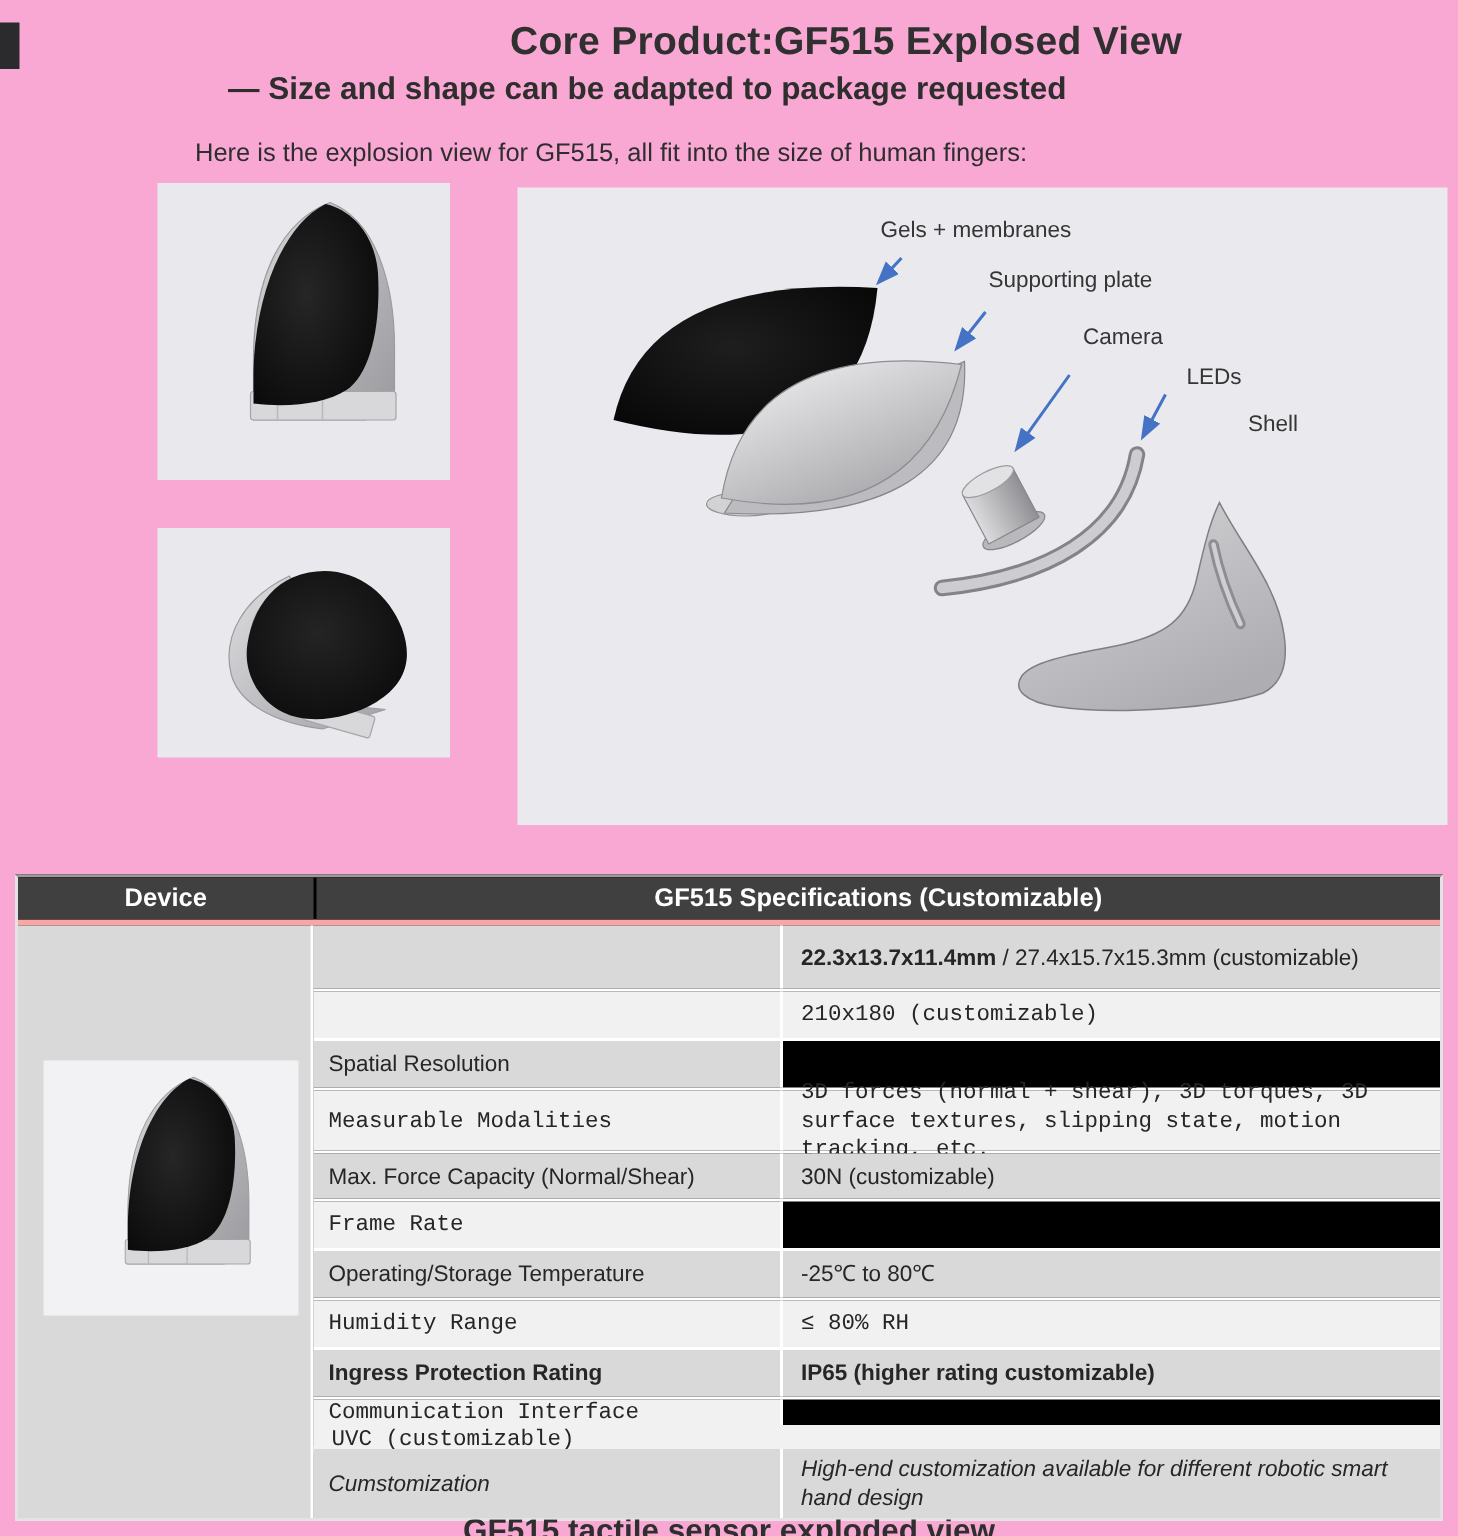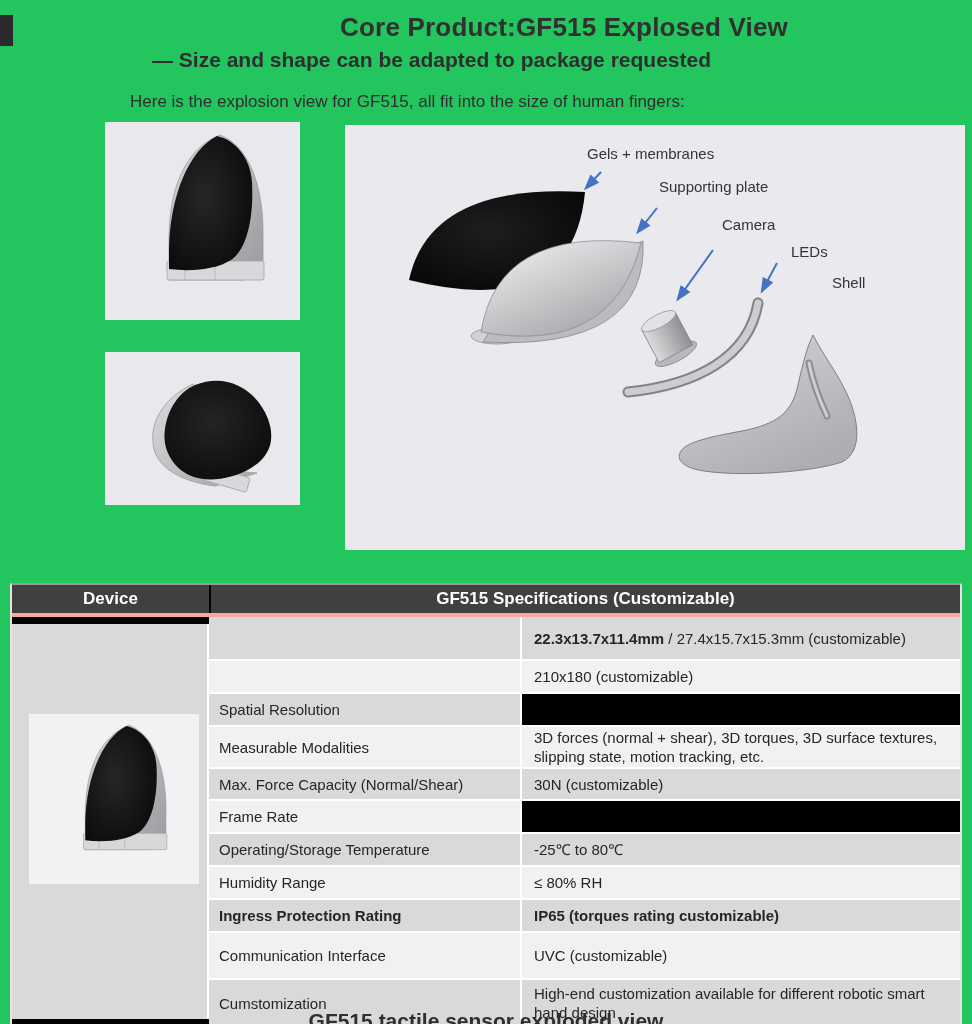--- a/index.html
+++ b/index.html
@@ -1,16 +1,16 @@
 <!DOCTYPE html>
 <html><head>
 <meta charset="utf-8">
 <style>
   html,body{margin:0;padding:0;background:#000;}
-  .page{position:relative;width:972px;height:1024px;background:#22c55e;overflow:hidden;
+  .page{position:relative;width:972px;height:1024px;background:#f9a8d4;overflow:hidden;
         font-family:"Liberation Sans", sans-serif;}
 
   
   .left-tab{position:absolute;left:0;top:15px;width:13px;height:31px;background:#2b2b2e;}
   .title{position:absolute;left:340px;top:12px;margin:0;font-size:26px;font-weight:bold;
          color:#303030;letter-spacing:.2px;}
   .subtitle{position:absolute;left:152px;top:48px;margin:0;font-size:21px;font-weight:bold;color:#2e2e2e;}
   .intro{position:absolute;left:130px;top:92px;margin:0;font-size:17px;color:#2e2e2e;}
 
   
@@ -47,21 +47,21 @@
   .device-img svg{display:block;width:100%;height:100%;}
   .rows{flex:1;display:flex;flex-direction:column;}
   .trow{display:flex;box-sizing:border-box;border-bottom:2px solid #fff;}
   .trow:last-child{border-bottom:none;}
   .pcell{width:313px;border-right:2px solid #fff;box-sizing:border-box;
          display:flex;align-items:center;padding:0 10px;font-size:15px;color:#262626;}
   .scell{flex:1;display:flex;align-items:center;padding:0 12px;font-size:15px;color:#262626;
          line-height:19px;}
   .scell b{font-weight:bold;}
   .bg-a{background:#d9d9d9;}
-  .bg-b{background:#f1f1f2;}
+  .bg-b{background:#f1f1f2;font-family:Liberation Mono, monospace;}
 
   
   .caption-clip{position:absolute;left:0;top:1013px;width:972px;height:11px;overflow:hidden;
                 text-align:center;font-size:21px;font-weight:bold;color:#2f2f2f;line-height:15px;}
 </style>
 </head>
 <body>
 
 <div class="page">
 
@@ -230,30 +230,30 @@
           </div>
           <div class="trow" style="height: 33px;">
             <div class="pcell bg-b">Humidity Range</div>
             <div class="scell bg-b">
               <span>≤ 80% RH</span>
             </div>
           </div>
           <div class="trow" style="height: 33px; font-weight: bold;">
             <div class="pcell bg-a">Ingress Protection Rating</div>
             <div class="scell bg-a">
-              <span>IP65 (torques rating customizable)</span>
-            </div>
-          </div>
-          <div class="trow" style="height: 47px;">
+              <span>IP65 (higher rating customizable)</span>
+            </div>
+          </div>
+          <div class="trow" style="height: 33px; flex-direction: column;">
             <div class="pcell bg-b">Communication Interface</div>
             <div class="scell bg-b">
               <span>UVC (customizable)</span>
             </div>
           </div>
-          <div class="trow" style="height: 46px;">
+          <div class="trow" style="height: 46px; font-style: italic;">
             <div class="pcell bg-a">Cumstomization</div>
             <div class="scell bg-a">
               <span>High-end customization available for different robotic smart hand design</span>
             </div>
           </div>
         </div>
     </div>
   </div>
 
   <div class="caption-clip">GF515 tactile sensor exploded view</div>

